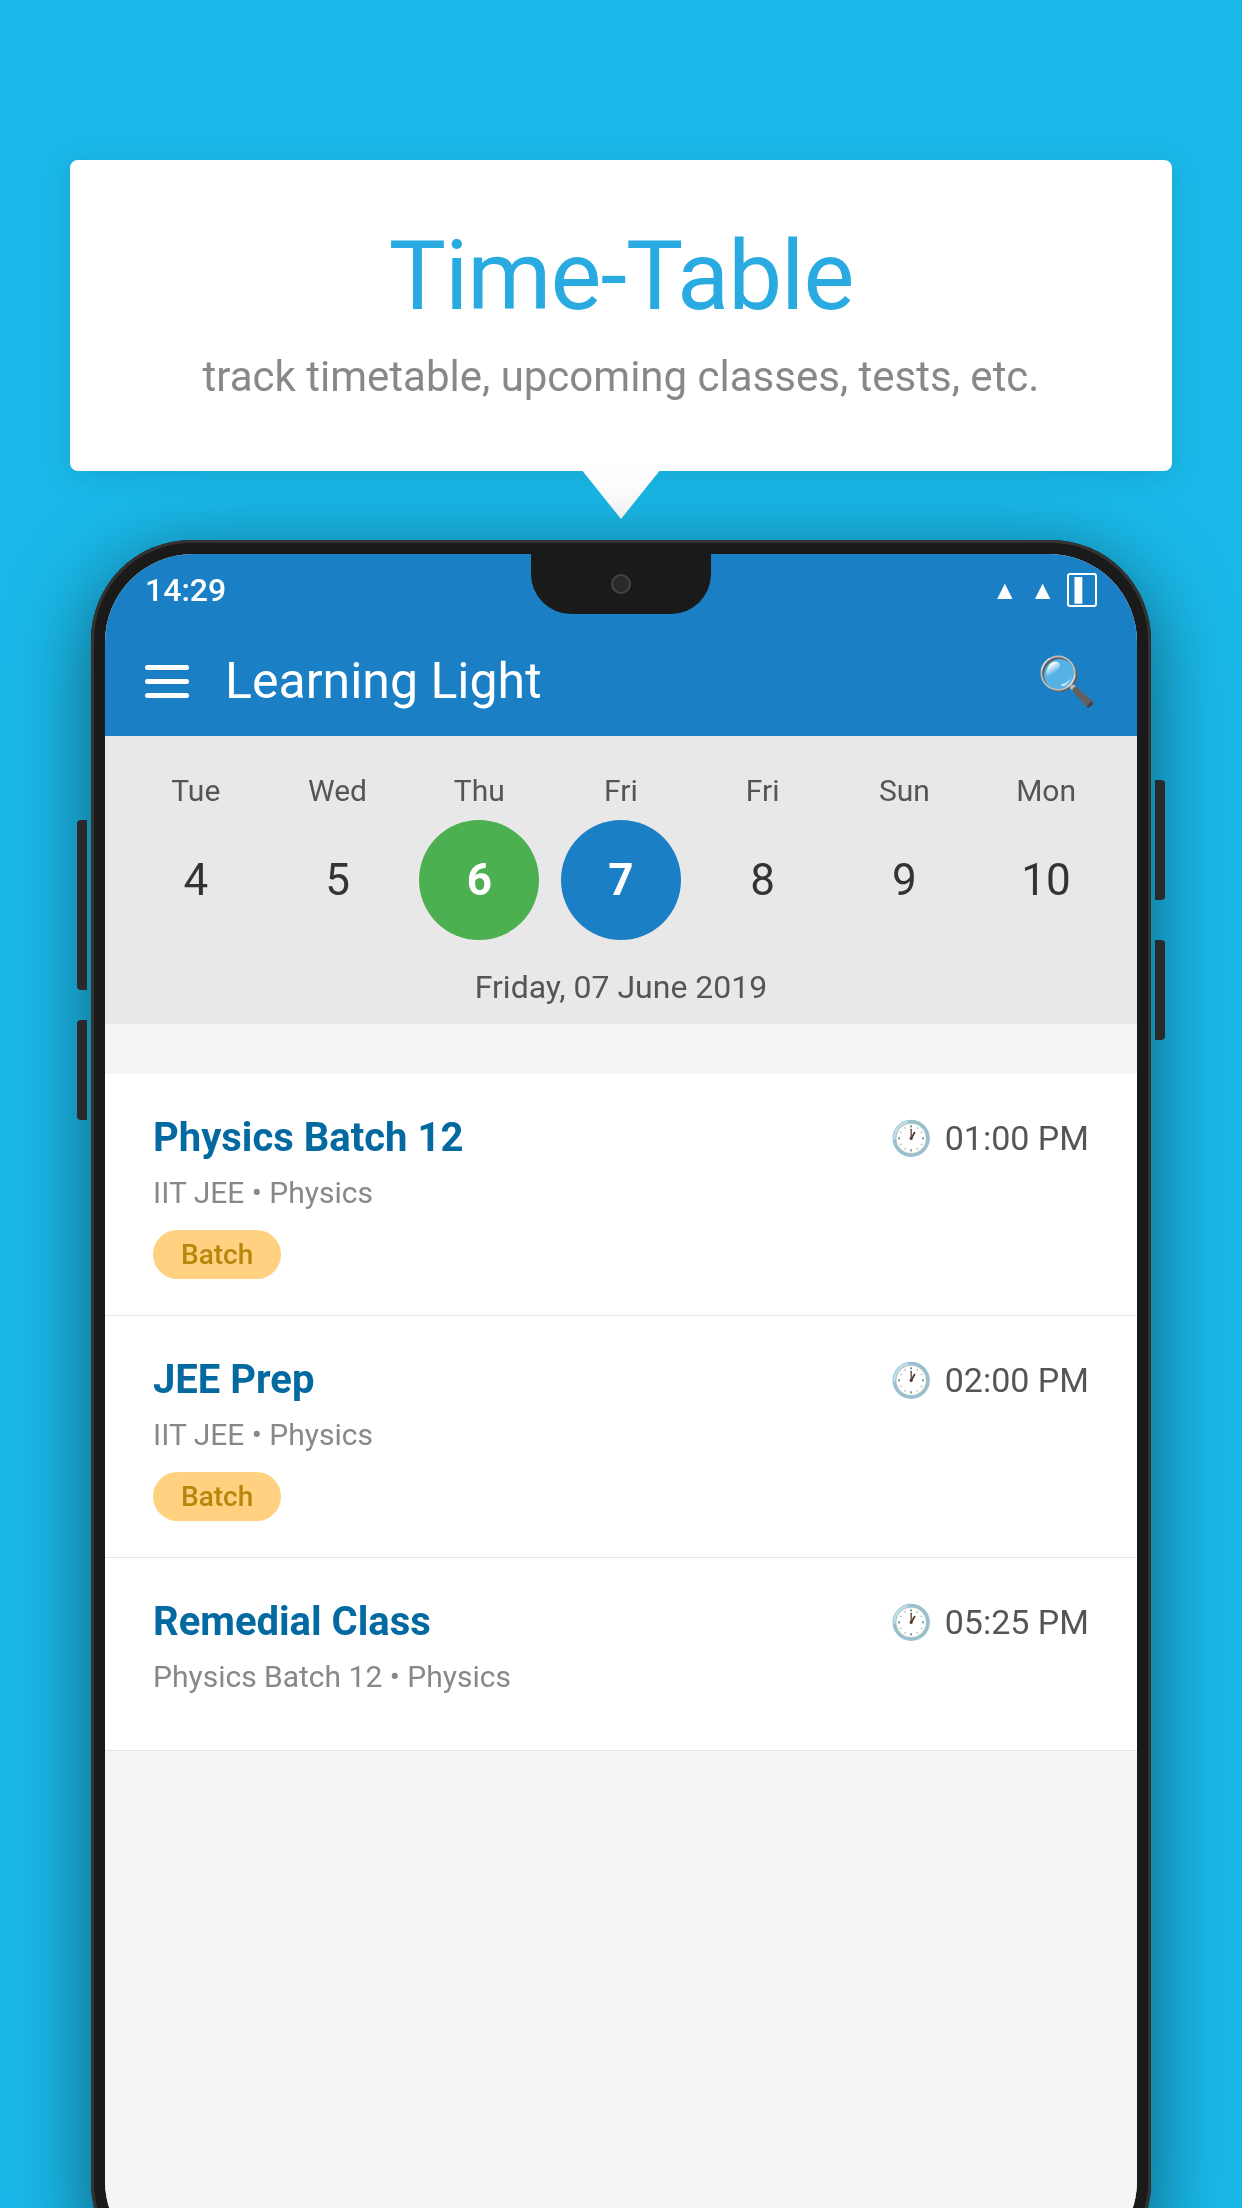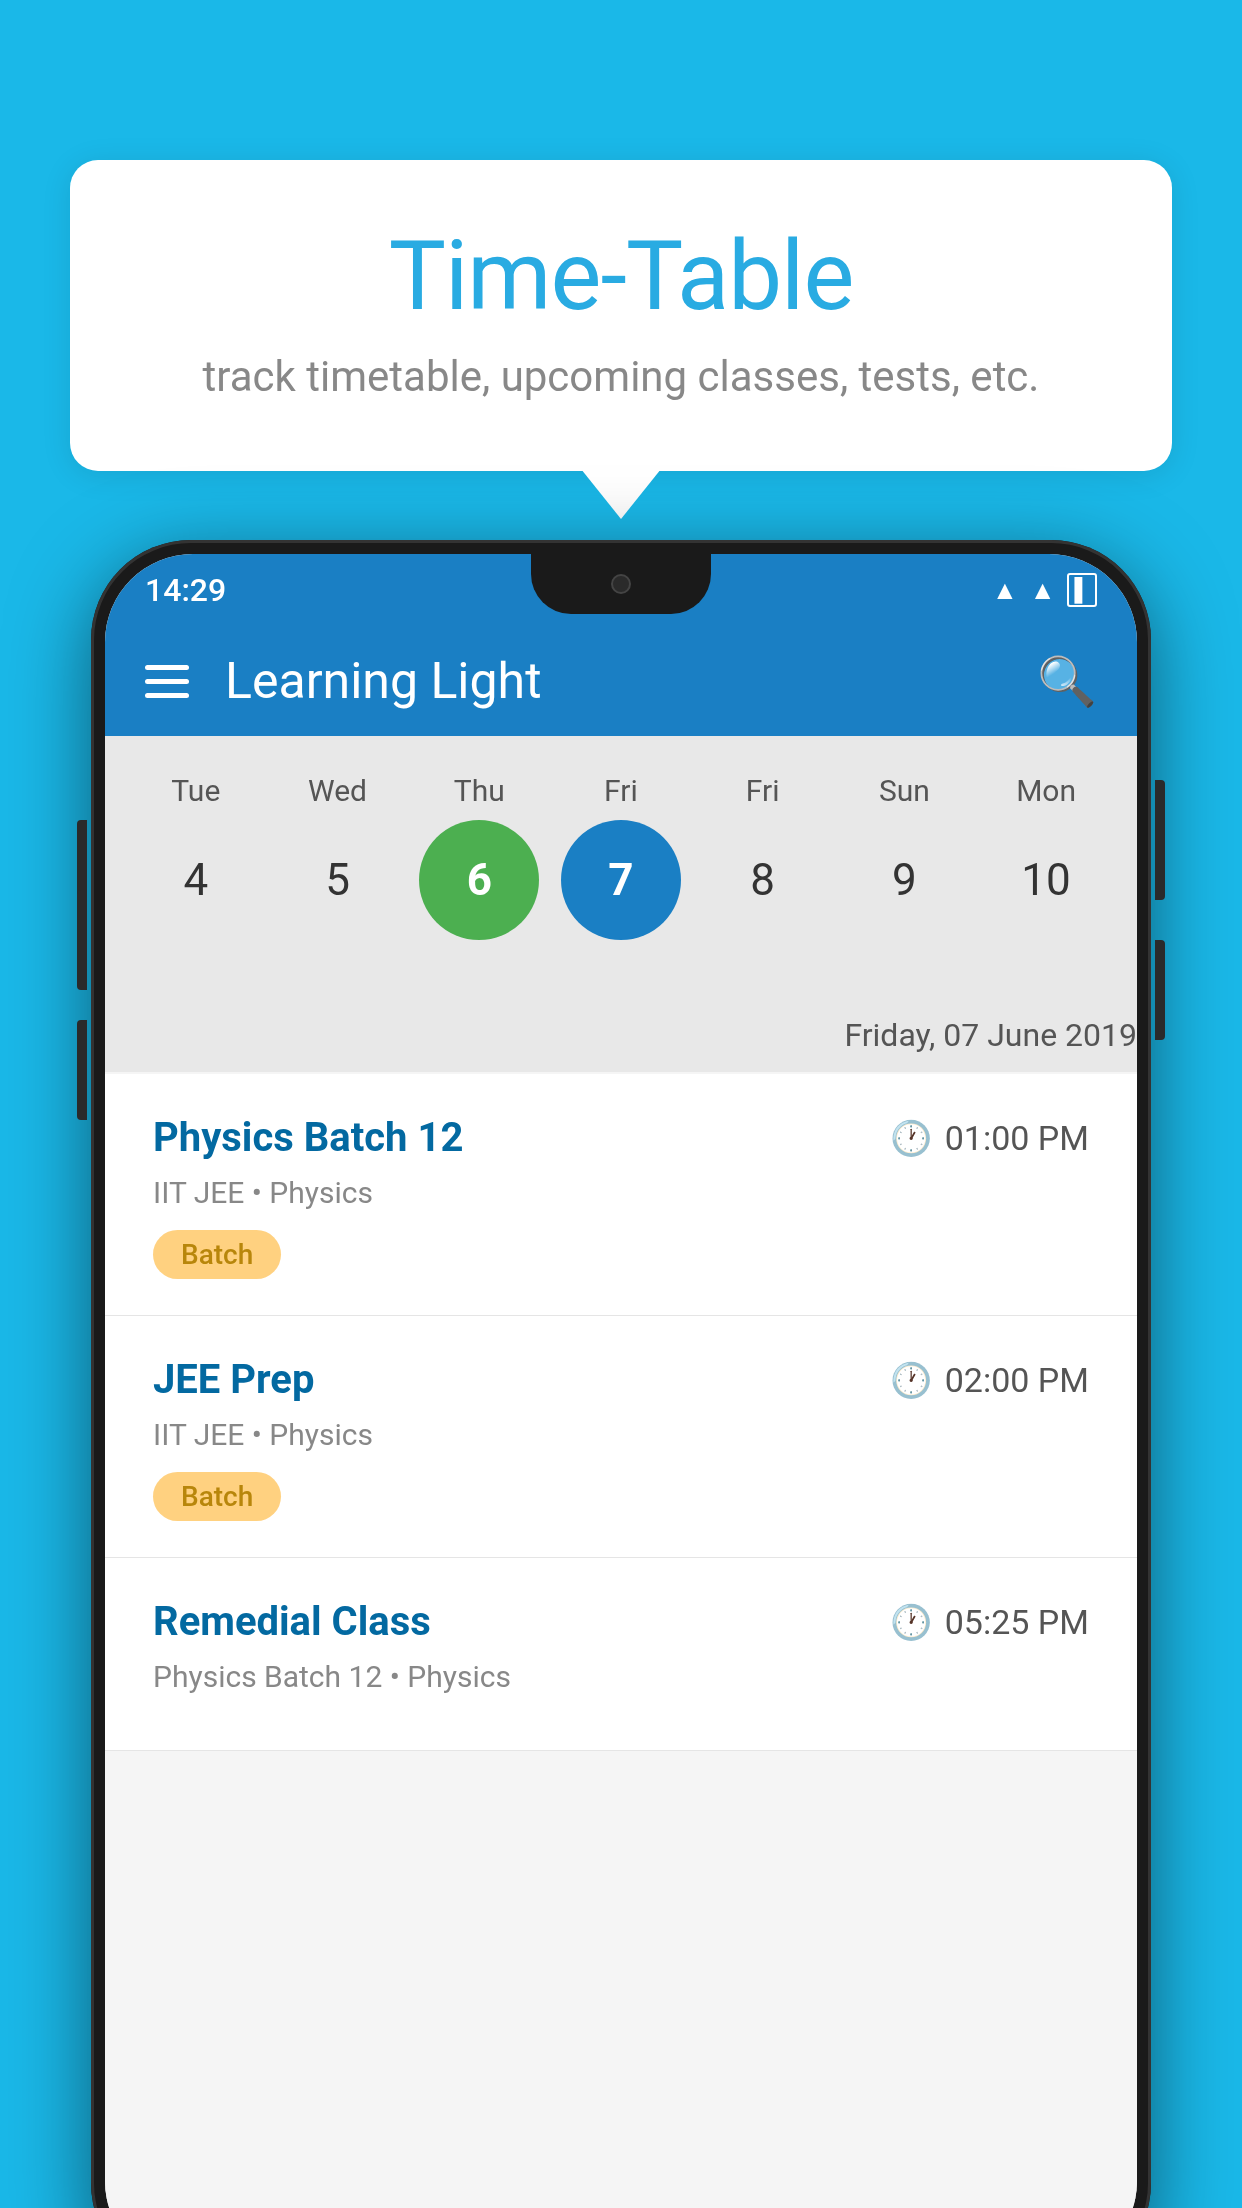--- a/index.html
+++ b/index.html
@@ -14,21 +14,21 @@
       position: relative;
     }
 
     
     .tooltip-card {
       position: absolute;
       top: 160px;
       left: 70px;
       right: 70px;
       background: white;
-      border-radius: 28px;
+      border-radius: 8px;
       padding: 60px 60px 70px;
       text-align: center;
       box-shadow: 0 4px 30px rgba(0,0,0,0.1);
     }
 
     .tooltip-card::after {
       content: '';
       position: absolute;
       bottom: -48px;
       left: 50%;
@@ -253,26 +253,25 @@
       font-weight: bold;
     }
 
     .day-number.selected {
       background: #1a7fc4;
       color: white;
       font-weight: bold;
     }
 
     .selected-date {
-      text-align: right;
+      text-align: center;
       font-size: 32px;
       color: #555;
       padding: 8px 0 18px;
       background: #e8e8e8;
-      margin-top: 48px;
     }
 
     
     .class-list {
       position: absolute;
       top: 520px;
       left: 0;
       right: 0;
       bottom: 0;
       background: #f5f5f5;

